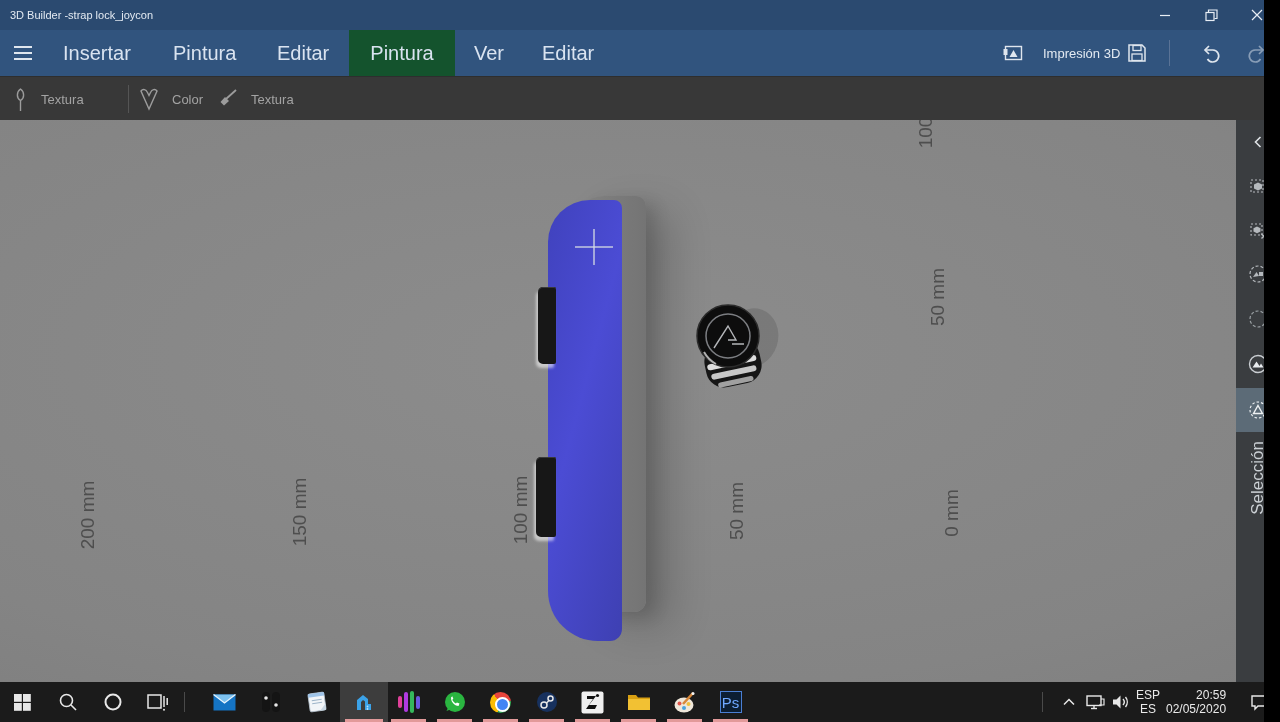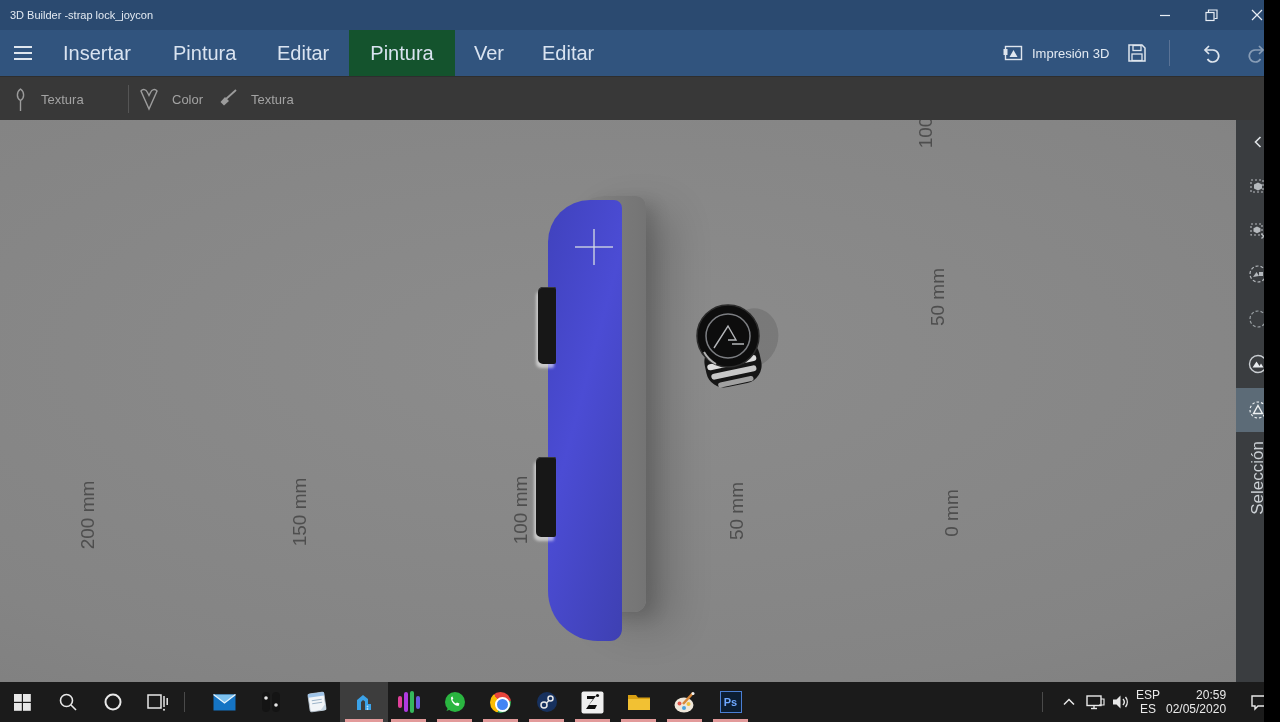--- a/index.html
+++ b/index.html
@@ -13,21 +13,21 @@
   .wc{width:46px;height:30px;display:flex;align-items:center;justify-content:center;}
   .wc svg{display:block;}
 
   
   .menubar{position:absolute;left:0;top:30px;width:1280px;height:46px;background:#31547e;}
   .hamburger{position:absolute;left:12px;top:14px;width:22px;height:18px;display:flex;flex-direction:column;justify-content:space-between;padding:2px 2px;}
   .hamburger i{display:block;height:2px;background:#dfe6ee;}
   .menu-item{position:absolute;top:0;height:46px;line-height:46px;font-size:20px;font-weight:300;color:#d9e3f0;white-space:nowrap;}
   .menu-tab-active{position:absolute;left:349px;top:0;width:106px;height:46px;background:#14532d;text-align:center;}
   .menu-right{position:absolute;top:0;height:46px;display:flex;align-items:center;}
-  .mr-label{font-size:13px;color:#e3eaf2;margin-left:9px;white-space:nowrap;}
+  .mr-label{font-size:13px;color:#e3eaf2;margin-left:20px;white-space:nowrap;}
   .mr-sep{width:1px;height:26px;background:#5a7396;}
 
   
   .toolbar{position:absolute;left:0;top:76px;width:1280px;height:44px;background:#383838;border-top:1px solid #2e2e2e;}
   .tb-item{position:absolute;top:0;height:44px;display:flex;align-items:center;}
   .tb-label{font-size:13px;color:#a3a3a3;margin-left:12px;white-space:nowrap;}
   .tb-sep{position:absolute;left:128px;top:8px;width:1px;height:28px;background:#555;}
 
   
   .viewport{position:absolute;left:0;top:120px;width:1236px;height:562px;overflow:hidden;
@@ -62,21 +62,21 @@
   .tray{position:absolute;top:0;height:40px;display:flex;align-items:center;justify-content:center;}
   .tray-text{font-size:12px;color:#eaeaea;line-height:14px;}
   .tray-text.center{text-align:center;}
   .tray-text.right{text-align:right;}
 
   .chrome-ball{width:21px;height:21px;border-radius:50%;background:conic-gradient(from -40deg,#e8453c 0 33%,#34a853 0 66%,#fbbc05 0 100%);position:relative;}
   .chrome-ball::after{content:'';position:absolute;left:5px;top:5px;width:11px;height:11px;border-radius:50%;background:#4285f4;border:2px solid #fff;}
   .media-bars{display:flex;align-items:center;gap:2px;height:24px;}
   .media-bars i{display:block;width:4px;border-radius:2px;}
   .ps-box{width:22px;height:22px;background:#0c1e33;border:1.5px solid #4a7fd4;display:flex;align-items:center;justify-content:center;}
-  .ps-box span{color:#6fa8ff;font-size:11px;font-weight:bold;}
+  .ps-box span{color:#6fa8ff;font-size:15px;font-weight:normal;}
 </style>
 </head>
 <body>
 
 <div id="app">
 
   <div class="titlebar">
     <div class="title">3D Builder -strap lock_joycon</div>
     <div class="wc-group">
       <div class="wc">

